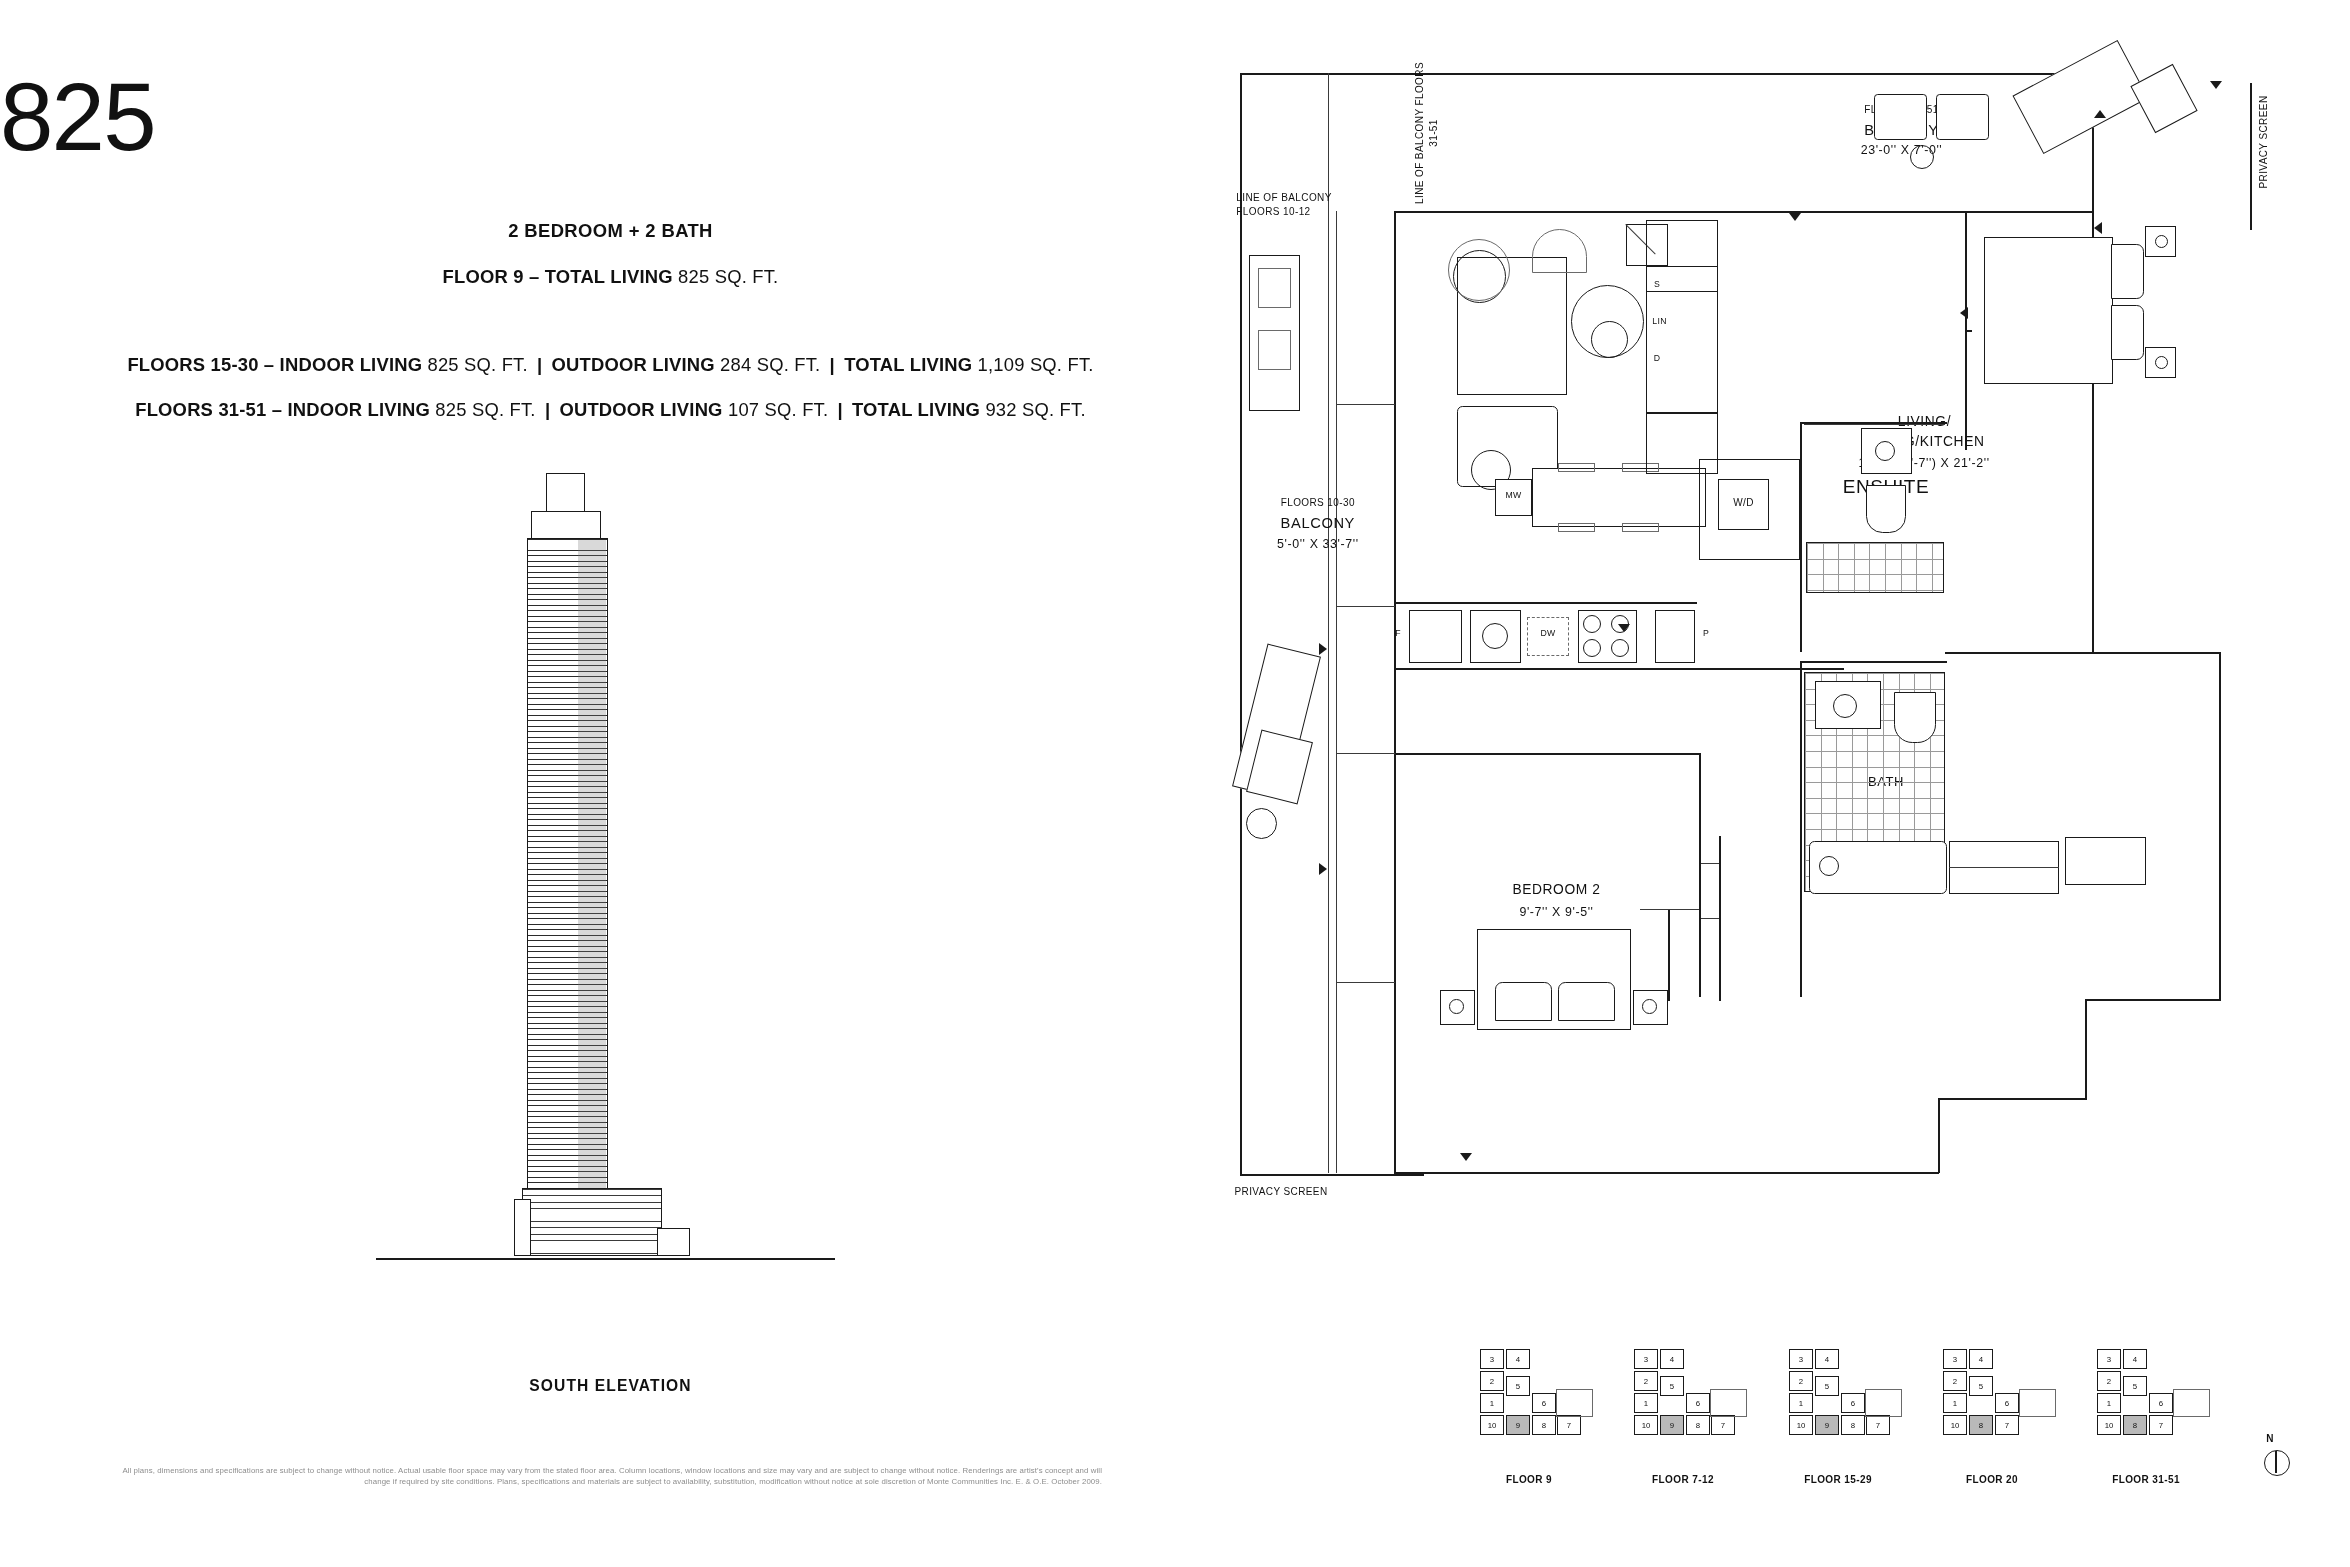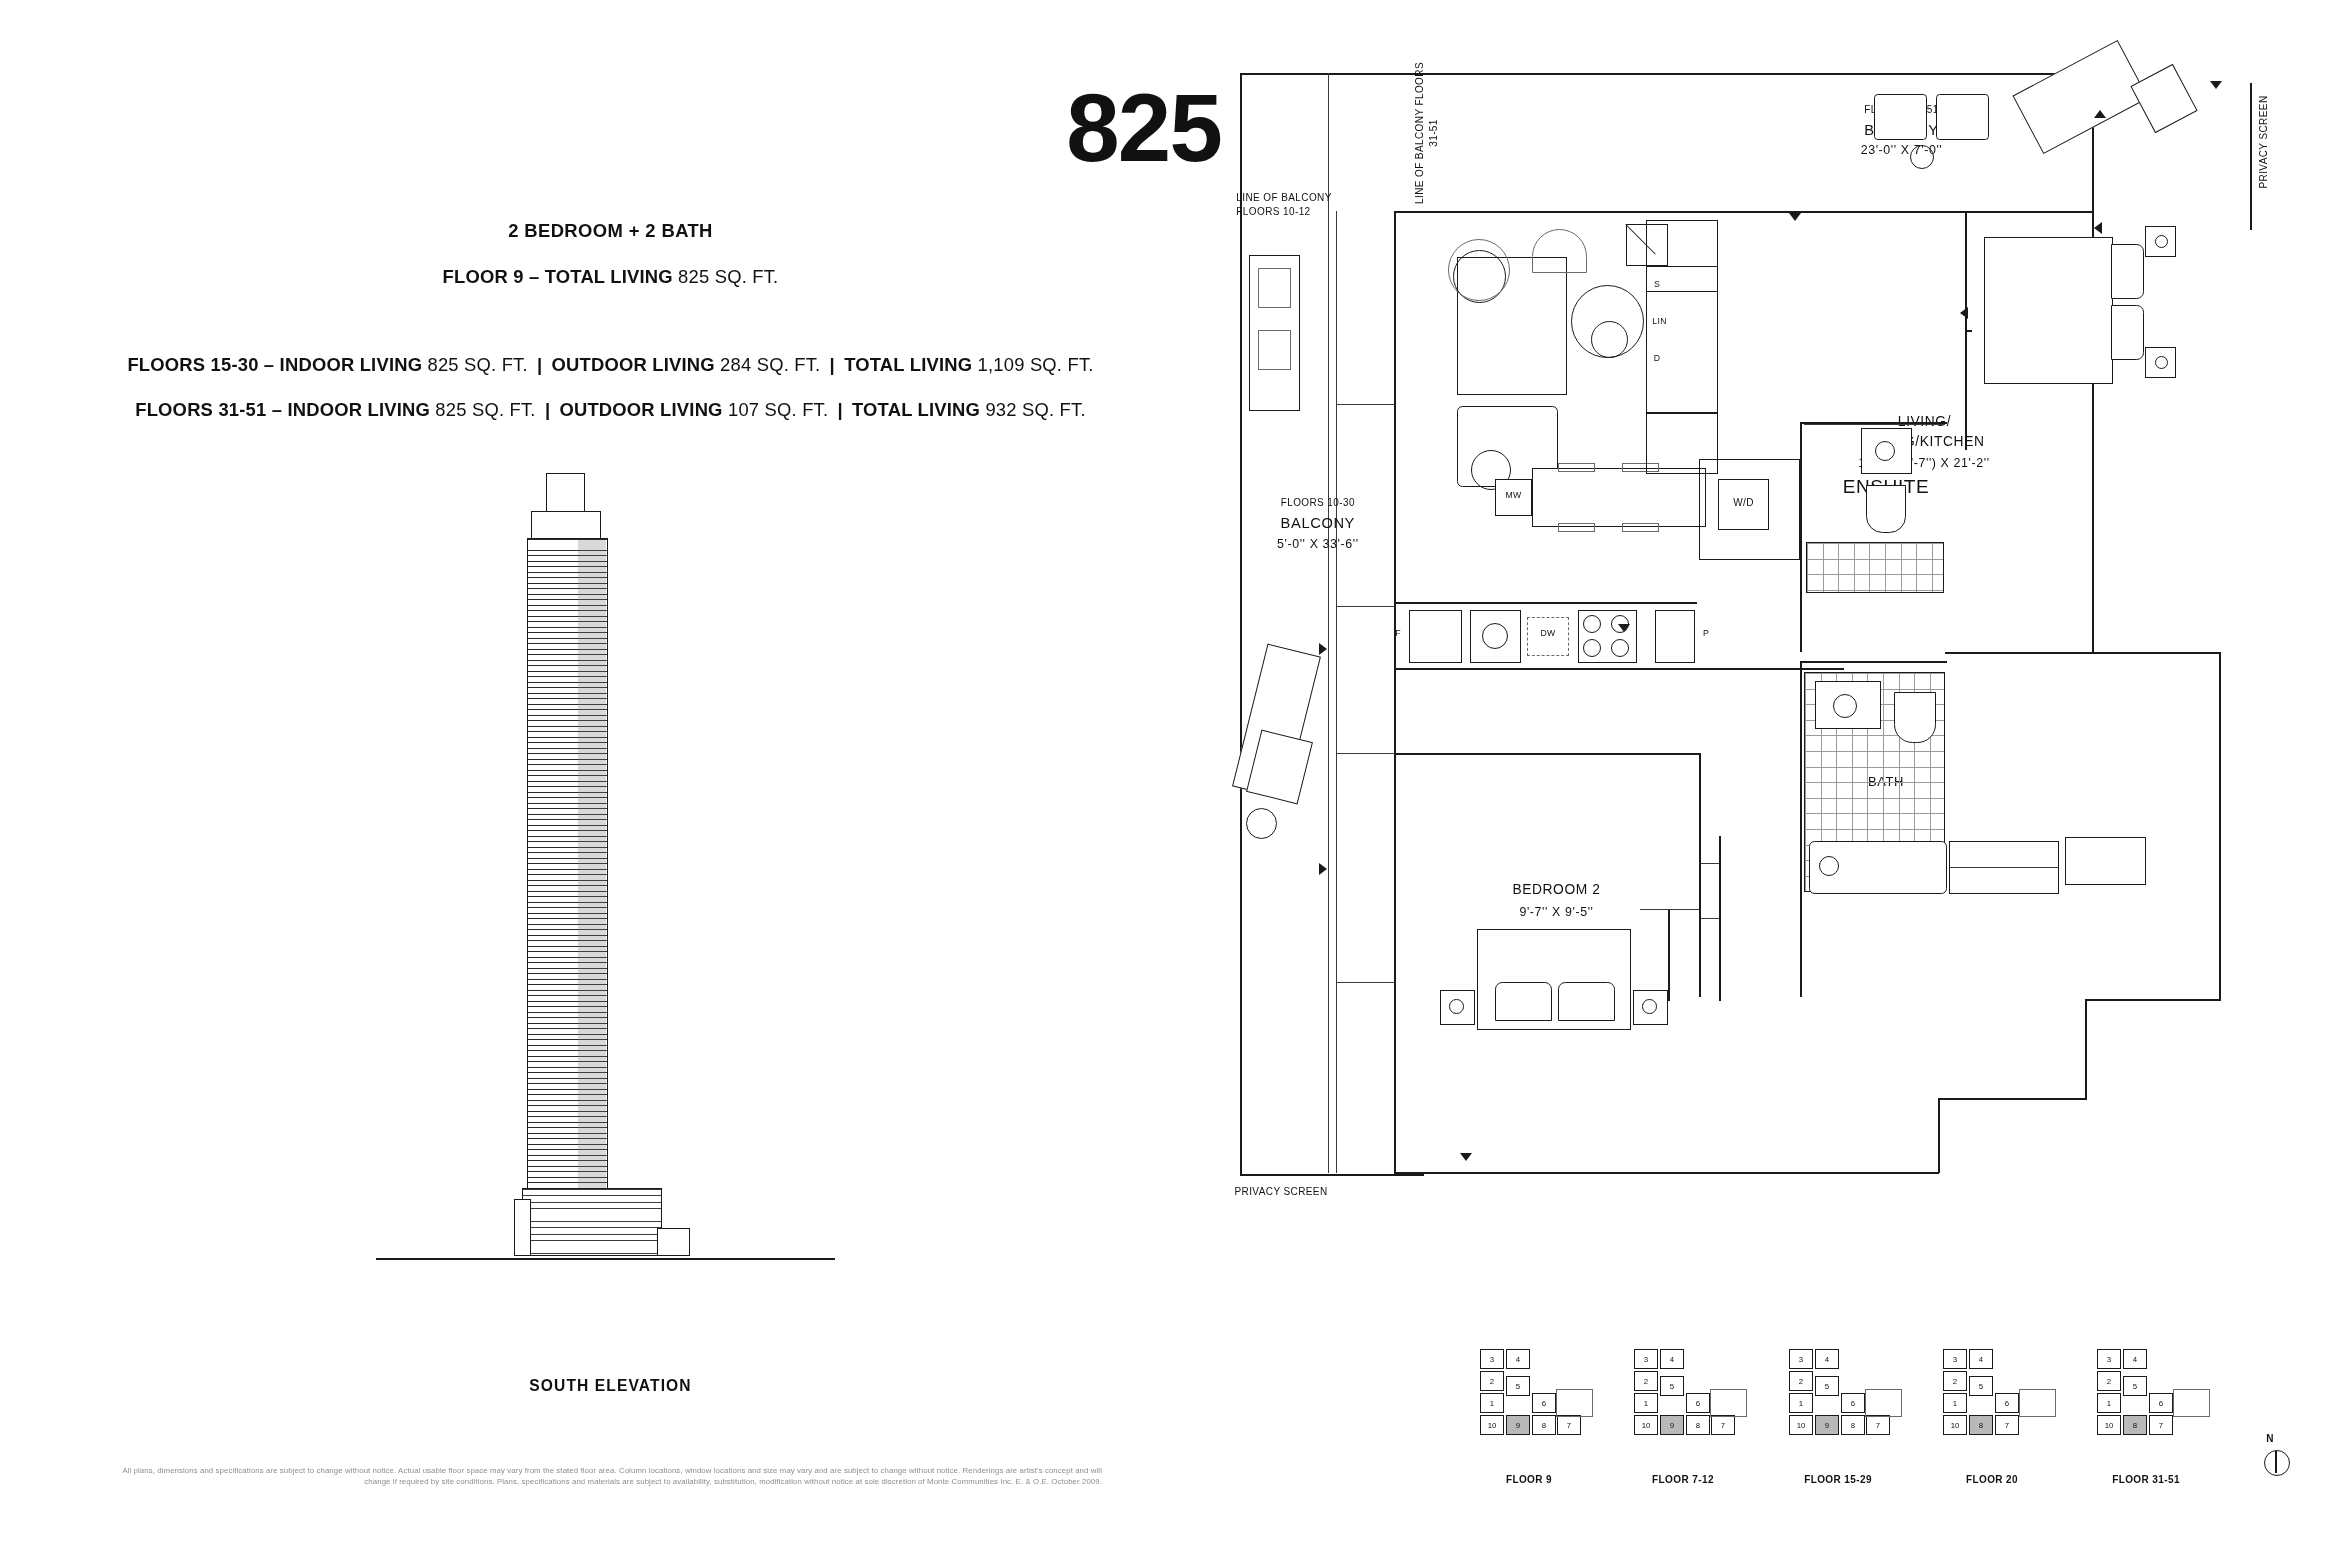--- a/index.html
+++ b/index.html
@@ -1,21 +1,21 @@
 <!DOCTYPE html>
 <html style="font-size:14.7px"><head>
 <meta charset="utf-8">
 <style>
   html,body{margin:0;padding:0;background:#ffffff;}
   body{width:2351px;height:1568px;position:relative;font-family:"Liberation Sans",sans-serif;color:#111;overflow:hidden;}
   .page{position:absolute;inset:0;}
 
   
   .left{position:absolute;left:0;top:0;width:1221px;height:1568px;}
-  .suite-number{position:absolute;top:80px;left:0;width:1221px;text-align:right;font-size:96px;font-weight:bold;letter-spacing:-1.8px;line-height:1;}
+  .suite-number{position:absolute;top:69px;left:0;width:1221px;text-align:left;font-size:96px;font-weight:normal;letter-spacing:-1.8px;line-height:1;}
   .suite-sub{position:absolute;top:220px;left:0;width:1221px;text-align:center;font-size:18.4px;font-weight:bold;letter-spacing:0.4px;}
   .spec-line{position:absolute;left:0;width:1221px;text-align:center;font-size:18.4px;letter-spacing:0.2px;white-space:nowrap;}
   .spec-line b{font-weight:bold;}
   .spec-line .sep{display:inline-block;padding:0 9.2px;font-weight:bold;}
   .l1{top:266px;}
   .l2{top:310px;}
   .l3{top:354px;}
   .l4{top:399px;}
 
   
@@ -143,21 +143,21 @@
     <div class="lbl sm rot" style="left:1017px;top:156px;width:138px;transform:rotate(-90deg);">PRIVACY SCREEN</div>
     <div class="ln v" style="left:1010px;top:27.5px;height:147px;"></div>
 
     <div class="lbl sm" style="left:-3.7px;top:136px;width:165px;text-align:left;white-space:pre-line;">LINE OF BALCONY
 FLOORS 10-12</div>
 
     <div class="lbl sm" style="left:-5.5px;top:1130px;width:184px;text-align:left;">PRIVACY SCREEN</div>
 
     <div class="lbl sm" style="left:-9.2px;top:441px;width:174px;">FLOORS 10-30</div>
     <div class="lbl" style="left:-9.2px;top:459px;width:174px;font-size:14.7px;">BALCONY</div>
-    <div class="lbl" style="left:-9.2px;top:481px;width:174px;">5'-0'' X 33'-6''</div>
+    <div class="lbl" style="left:-9.2px;top:481px;width:174px;">5'-0'' X 33'-7''</div>
 
     <div class="boxw" style="left:634px;top:39px;width:53px;height:46px;border-radius:3.7px;"></div>
     <div class="boxw" style="left:696px;top:39px;width:53px;height:46px;border-radius:3.7px;"></div>
     <div class="circle" style="left:670px;top:90px;width:24px;height:24px;"></div>
     <div class="boxw" style="left:781px;top:9.2px;width:119px;height:66px;transform:rotate(-28deg);"></div>
     <div class="boxw" style="left:900px;top:16.5px;width:48px;height:53px;transform:rotate(-28deg);"></div>
 
     <div class="ln v" style="left:725px;top:156px;height:239px;"></div>
     <div class="ln h" style="left:725px;top:275px;width:7.3px;"></div>
     <div class="lbl" style="left:735px;top:226px;width:165px;font-size:13.8px;">MASTER</div>

